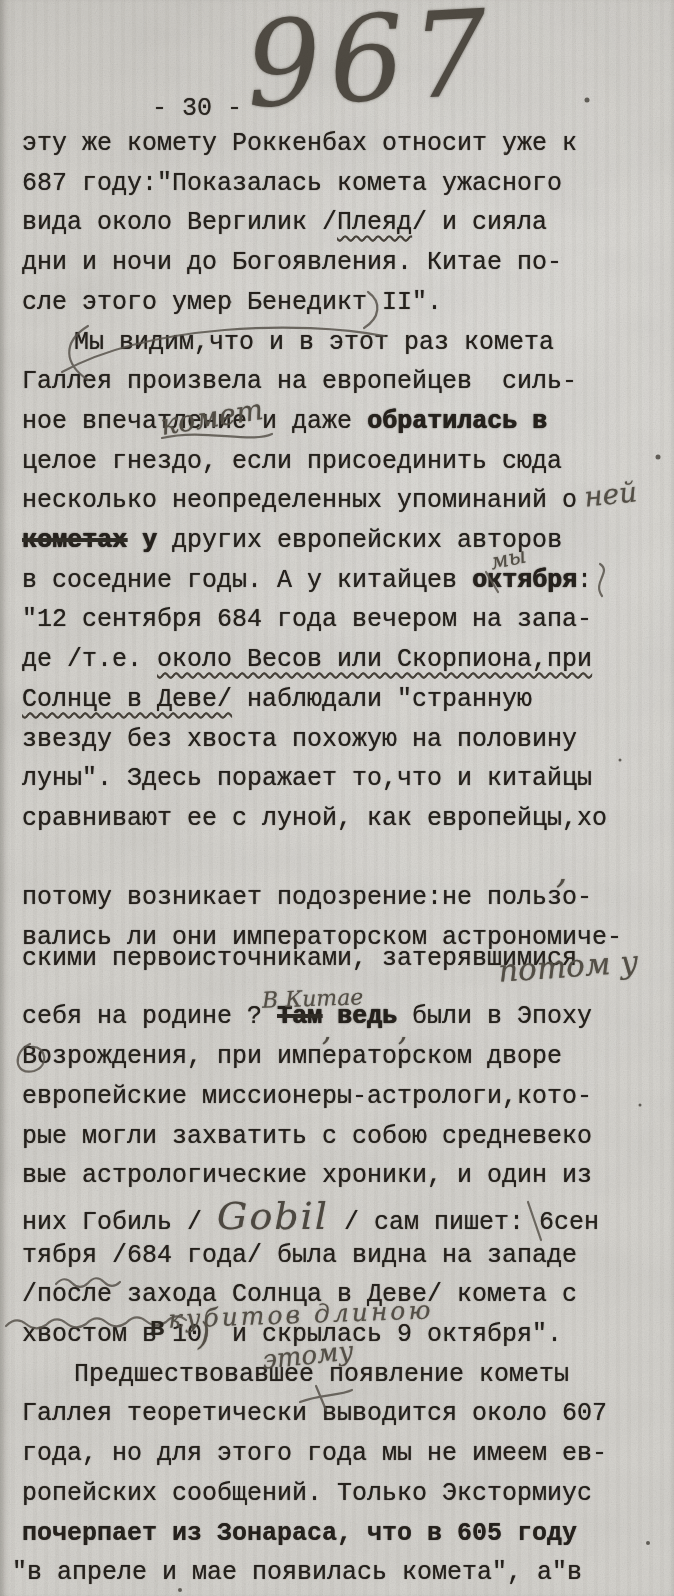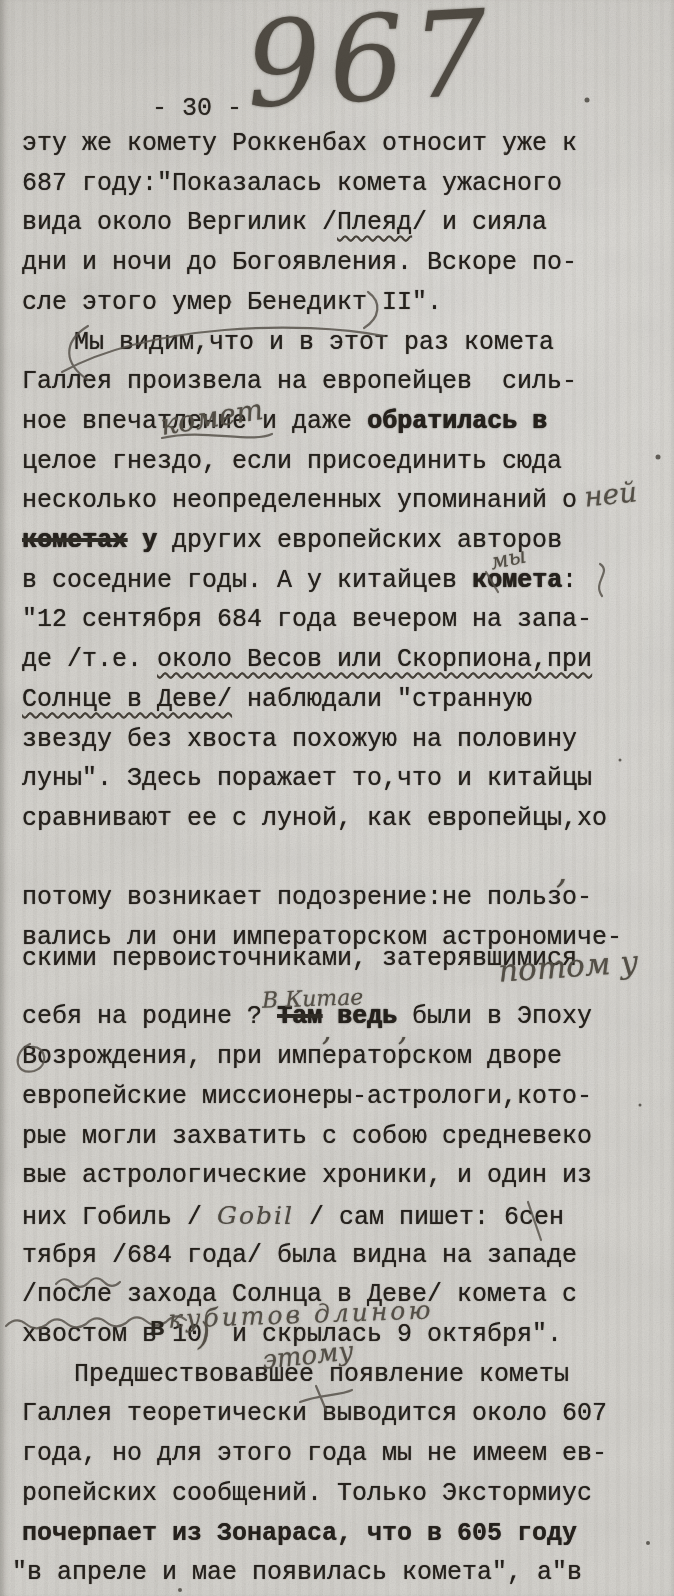--- a/index.html
+++ b/index.html
@@ -25,21 +25,21 @@
     position:absolute;left:22px;height:34px;line-height:32px;white-space:pre;
     font-size:25px;letter-spacing:0;color:#26221d;
     text-shadow:0 0 1px rgba(36,31,26,.85);
   }
   .tline.indent{left:74px;}
   .tline.outdent{left:12px;}
   .seg-b{font-weight:bold;text-shadow:0 0 1.5px rgba(26,22,18,.95),.7px 0 rgba(26,22,18,.8);}
   .seg-st{text-decoration:line-through;text-decoration-color:rgba(58,53,46,.92);text-decoration-thickness:3px;}
   .seg-bst{font-weight:bold;text-decoration:line-through;text-decoration-color:rgba(50,46,40,.95);text-decoration-thickness:4px;text-shadow:0 0 1.5px rgba(26,22,18,.95),.7px 0 rgba(26,22,18,.8);}
   .seg-wavy{text-decoration:underline;text-decoration-style:wavy;text-decoration-color:rgba(74,68,59,.85);text-decoration-thickness:1.5px;text-underline-offset:6px;}
-  .seg-hw{font-family:"DejaVu Serif",serif;font-style:italic;font-size:25px;color:#4f4a42;letter-spacing:2px;text-shadow:0 0 1.2px rgba(79,74,66,.6);}
+  .seg-hw{font-family:"DejaVu Serif",serif;font-style:italic;font-size:38px;color:#4f4a42;letter-spacing:2px;text-shadow:0 0 1.2px rgba(79,74,66,.6);}
   .pencil{
     position:absolute;font-family:"DejaVu Serif",serif;font-style:italic;
     color:#565148;text-shadow:0 0 1.3px rgba(86,81,72,.7);white-space:pre;z-index:5;
   }
   .folio{left:246px;top:-10px;font-size:118px;letter-spacing:8px;color:#514c44;transform:rotate(-3deg);text-shadow:0 0 2.5px rgba(81,76,68,.75);}
   .a-komet{left:160px;top:400px;font-size:29px;transform:rotate(-9deg);}
   .a-nei{left:584px;top:478px;font-size:28px;transform:rotate(-6deg);}
   .a-my{left:490px;top:546px;font-size:22px;transform:rotate(-12deg);}
   .a-potomu{left:498px;top:948px;font-size:31px;transform:rotate(-4deg);}
   .a-vkitae{left:262px;top:986px;font-size:22px;transform:rotate(-2deg);}
@@ -58,29 +58,29 @@
 
 <div class="page">
   <div class="streaks"></div>
 
   <div class="pgnum">- 30 -</div>
 
   <div class="typed">
       <div class="tline" style="top: 128px;"><span>эту же комету Роккенбах относит уже к</span></div>
       <div class="tline" style="top: 167.7px;"><span>687 году:"Показалась комета ужасного</span></div>
       <div class="tline" style="top: 207.4px;"><span>вида около Вергилик /</span><span class="seg-wavy">Плеяд</span><span>/ и сияла</span></div>
-      <div class="tline" style="top: 247.1px;"><span>дни и ночи до Богоявления. Вскоре по-</span></div>
+      <div class="tline" style="top: 247.1px;"><span>дни и ночи до Богоявления. Китае по-</span></div>
       <div class="tline" style="top: 286.8px;"><span>сле этого умер Бенедикт II".</span></div>
       <div class="tline indent" style="top: 326.5px;"><span>Мы видим,что и в этот раз комета</span></div>
       <div class="tline" style="top: 366.2px;"><span>Галлея произвела на европейцев  силь-</span></div>
       <div class="tline" style="top: 405.9px;"><span>ное впечатление и даже </span><span class="seg-b">обратилась в</span></div>
       <div class="tline" style="top: 445.6px;"><span>целое гнездо, если присоединить сюда</span></div>
       <div class="tline" style="top: 485.3px;"><span>несколько неопределенных упоминаний о</span></div>
       <div class="tline" style="top: 525px;"><span class="seg-bst">кометах</span><span> </span><span class="seg-b">у</span><span> других европейских авторов</span></div>
-      <div class="tline" style="top: 564.7px;"><span>в соседние годы. А у китайцев </span><span class="seg-b">комета</span><span>:</span></div>
+      <div class="tline" style="top: 564.7px;"><span>в соседние годы. А у китайцев </span><span class="seg-b">октября</span><span>:</span></div>
       <div class="tline" style="top: 604.4px;"><span>"12 сентября 684 года вечером на запа-</span></div>
       <div class="tline" style="top: 644.1px;"><span>де /т.е. </span><span class="seg-wavy">около Весов или Скорпиона,при</span></div>
       <div class="tline" style="top: 683.8px;"><span class="seg-wavy">Солнце в Деве/</span><span> наблюдали "странную</span></div>
       <div class="tline" style="top: 723.5px;"><span>звезду без хвоста похожую на половину</span></div>
       <div class="tline" style="top: 763.2px;"><span>луны". Здесь поражает то,что и китайцы</span></div>
       <div class="tline" style="top: 802.9px;"><span>сравнивают ее с луной, как европейцы,хо</span></div>
       <div class="tline" style="top: 882.3px;"><span>потому возникает подозрение:не пользо-</span></div>
       <div class="tline" style="top: 922px;"><span>вались ли они императорском астрономиче-</span></div>
       <div class="tline" style="top: 943px;"><span>скими первоисточниками, затерявшимися</span></div>
       <div class="tline" style="top: 1001.4px;"><span>себя на родине ? </span><span class="seg-bst">Там</span><span> </span><span class="seg-b">ведь</span><span> были в Эпоху</span></div>

